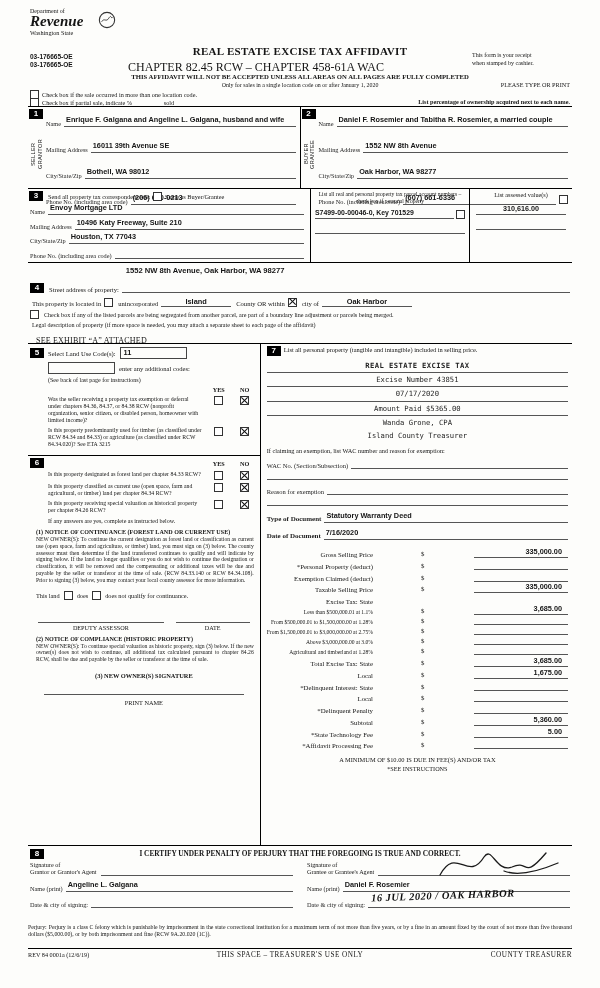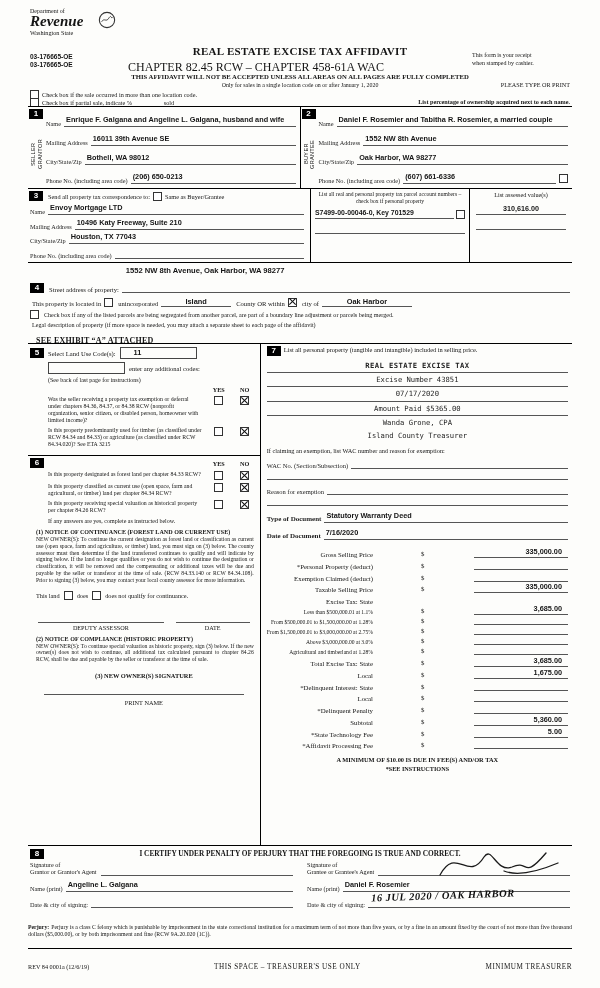--- a/index.html
+++ b/index.html
@@ -1,18 +1,18 @@
 <!DOCTYPE html>
 <html><head>
 <meta charset="utf-8">
 <style>
   html,body{margin:0;padding:0;background:#e8e8e8;}
   .page{position:relative;width:600px;height:988px;background:#fdfdfb;font-family:"Liberation Serif",serif;color:#151515;overflow:hidden;margin:0 auto;}
   .ctr{text-align:center;}
-  .b{font-weight:bold;}
+  .b{font-weight:normal;}
   .ul{border-bottom:1px solid #555;}
   
   .cb{display:inline-block;width:7px;height:7px;border:1px solid #333;position:relative;vertical-align:-1px;background:#fff;flex:none;}
   .cb.checked::before,.cb.checked::after{content:"";position:absolute;left:-1px;top:2.6px;width:9px;height:1.1px;background:#111;}
   .cb.checked::before{transform:rotate(45deg);}
   .cb.checked::after{transform:rotate(-45deg);}
   .numbox{display:inline-block;min-width:14px;height:10px;background:#000;color:#fff;font:bold 8px/10px "Liberation Sans",sans-serif;text-align:center;flex:none;}
   
   .hdr{position:absolute;left:0;top:0;width:600px;height:106px;}
   .logo{position:absolute;left:30px;top:8px;width:110px;}
@@ -31,21 +31,21 @@
   .cbrow2{position:absolute;left:30px;top:98px;font-size:6.2px;display:flex;align-items:center;gap:3px;}
   .blank{width:26px;height:8px;display:inline-block;}
   .ownnote{position:absolute;right:30px;top:98px;font-size:6.2px;font-weight:bold;}
   
   .sec12{position:absolute;left:28px;top:106px;width:544px;height:82px;border-top:1.5px solid #000;display:flex;}
   .party{position:relative;width:272px;padding:2px 4px 0 18px;}
   .party.buyer{border-left:1px solid #000;}
   .party .numbox{position:absolute;left:1px;top:2px;}
   .role{position:absolute;left:2px;top:16px;height:62px;display:flex;}
   .role span{writing-mode:vertical-rl;transform:rotate(180deg);font:5.6px/6.5px "Liberation Sans",sans-serif;letter-spacing:.3px;text-align:center;}
-  .fr{display:flex;align-items:flex-end;margin-bottom:8px;}
+  .fr{display:flex;align-items:flex-end;margin-bottom:15px;}
   .fl{font-size:6.3px;white-space:nowrap;padding-right:3px;flex:none;color:#1d1d1d;}
   .fv{flex:1;border-bottom:1px solid #555;font:bold 7.3px/8.6px "Liberation Sans",sans-serif;min-height:9px;padding:0 0 1px 2px;}
   .fr.nm{min-height:18px;}
   .party .cb.aux{margin-left:3px;margin-bottom:1px;}
   
   .sec3{position:absolute;left:28px;top:188px;width:544px;height:74px;border-top:1.5px solid #000;display:flex;}
   .c3a{position:relative;width:274px;padding:2px 6px 0 2px;}
   .c3a .numbox{position:absolute;left:1px;top:2px;}
   .sendrow{display:flex;align-items:center;gap:3px;font-size:6.3px;margin:1px 0 3px 18px;}
   .fields3 .fr{margin-bottom:3.5px;}
@@ -66,21 +66,21 @@
   .cty2{width:90px;text-align:center;border-bottom:1px solid #555;font:bold 7.4px/9px "Liberation Sans",sans-serif;}
   .row4.small{align-items:center;margin-bottom:2.5px;}
   .l4s{font-size:6.1px;padding-left:2px;}
   .exhibit{font-size:8px;margin:8px 0 0 6px;letter-spacing:.2px;}
   
   .twocol{position:absolute;left:28px;top:343px;width:544px;height:502px;border-top:1.5px solid #000;display:flex;box-sizing:border-box;}
   .leftcol{width:274px;border-right:1px solid #000;display:flex;flex-direction:column;box-sizing:border-box;}
   .sec5{position:relative;height:112px;border-bottom:1px solid #000;padding:3px 2px 0 2px;box-sizing:border-box;}
   .r5{display:flex;align-items:center;gap:4px;margin-bottom:3px;}
   .l5{font-size:6.6px;}
-  .codebox{display:inline-block;width:62px;height:10px;border:1px solid #444;font:bold 7.4px/10px "Liberation Sans",sans-serif;padding-left:13px;}
+  .codebox{display:inline-block;width:62px;height:10px;border:1px solid #444;font:bold 7.4px/10px "Liberation Sans",sans-serif;padding-left:3px;}
   .r5.ind{margin-left:18px;}
   .l5i{font-size:6px;}
   .qrow{display:flex;align-items:flex-start;margin-top:3px;}
   .qt{flex:1;font-size:5.8px;line-height:7px;padding:0 4px 0 18px;}
   .qc{width:26px;text-align:center;flex:none;font-size:6.2px;}
   .qhdr{margin-top:2px;}
   .qhdr .qc{font-weight:bold;}
   .sec6{position:relative;flex:1;padding:2px 2px 0 2px;}
   .s6hdr{display:flex;align-items:center;}
   .s6hdr .sp{flex:1;}
@@ -130,21 +130,21 @@
   .siglbl{font-size:6.2px;line-height:7.4px;flex:none;padding-right:4px;}
   .sigline8{flex:1;border-bottom:1px solid #555;height:10px;}
   .scribble{position:absolute;right:6px;top:-18px;}
   .nmrow{display:flex;gap:14px;margin-top:5px;}
   .nmrow .fr{flex:1;margin-bottom:0;}
   .rel{position:relative;}
   .hand{position:absolute;left:64px;top:-7px;font:italic bold 10.5px "Liberation Serif",serif;transform:rotate(-2deg);white-space:nowrap;letter-spacing:.5px;color:#101010;}
   
   .perjury{position:absolute;left:28px;top:924px;width:544px;font-size:5.8px;line-height:7px;text-align:justify;}
   .perjury .b{padding-right:2px;}
-  .botline{position:absolute;left:28px;top:948px;width:544px;border-top:1.5px solid #000;display:flex;justify-content:space-between;align-items:flex-start;padding-top:14px;}
+  .botline{position:absolute;left:28px;top:948px;width:544px;border-top:1.5px solid #000;display:flex;justify-content:space-between;align-items:flex-start;padding-top:2px;}
   .revno{font-size:6.2px;}
   .tspace{font-size:7.2px;letter-spacing:.5px;}
   .ctreas{font-size:7.2px;letter-spacing:.5px;}
 </style>
 </head>
 <body>
 
 <div class="page">
 
   <div class="hdr">
@@ -560,16 +560,16 @@
         </div>
     </div>
   </div>
 
   <div class="perjury">
     <span class="b">Perjury:</span><span>Perjury is a class C felony which is punishable by imprisonment in the state correctional institution for a maximum term of not more than five years, or by a fine in an amount fixed by the court of not more than five thousand dollars ($5,000.00), or by both imprisonment and fine (RCW 9A.20.020 (1C)).</span>
   </div>
   <div class="botline">
     <span class="revno">REV 84 0001a (12/6/19)</span>
     <span class="tspace">THIS SPACE – TREASURER'S USE ONLY</span>
-    <span class="ctreas">MINIMUM TREASURER</span>
+    <span class="ctreas">COUNTY TREASURER</span>
   </div>
 
 </div>
 
 </body></html>

